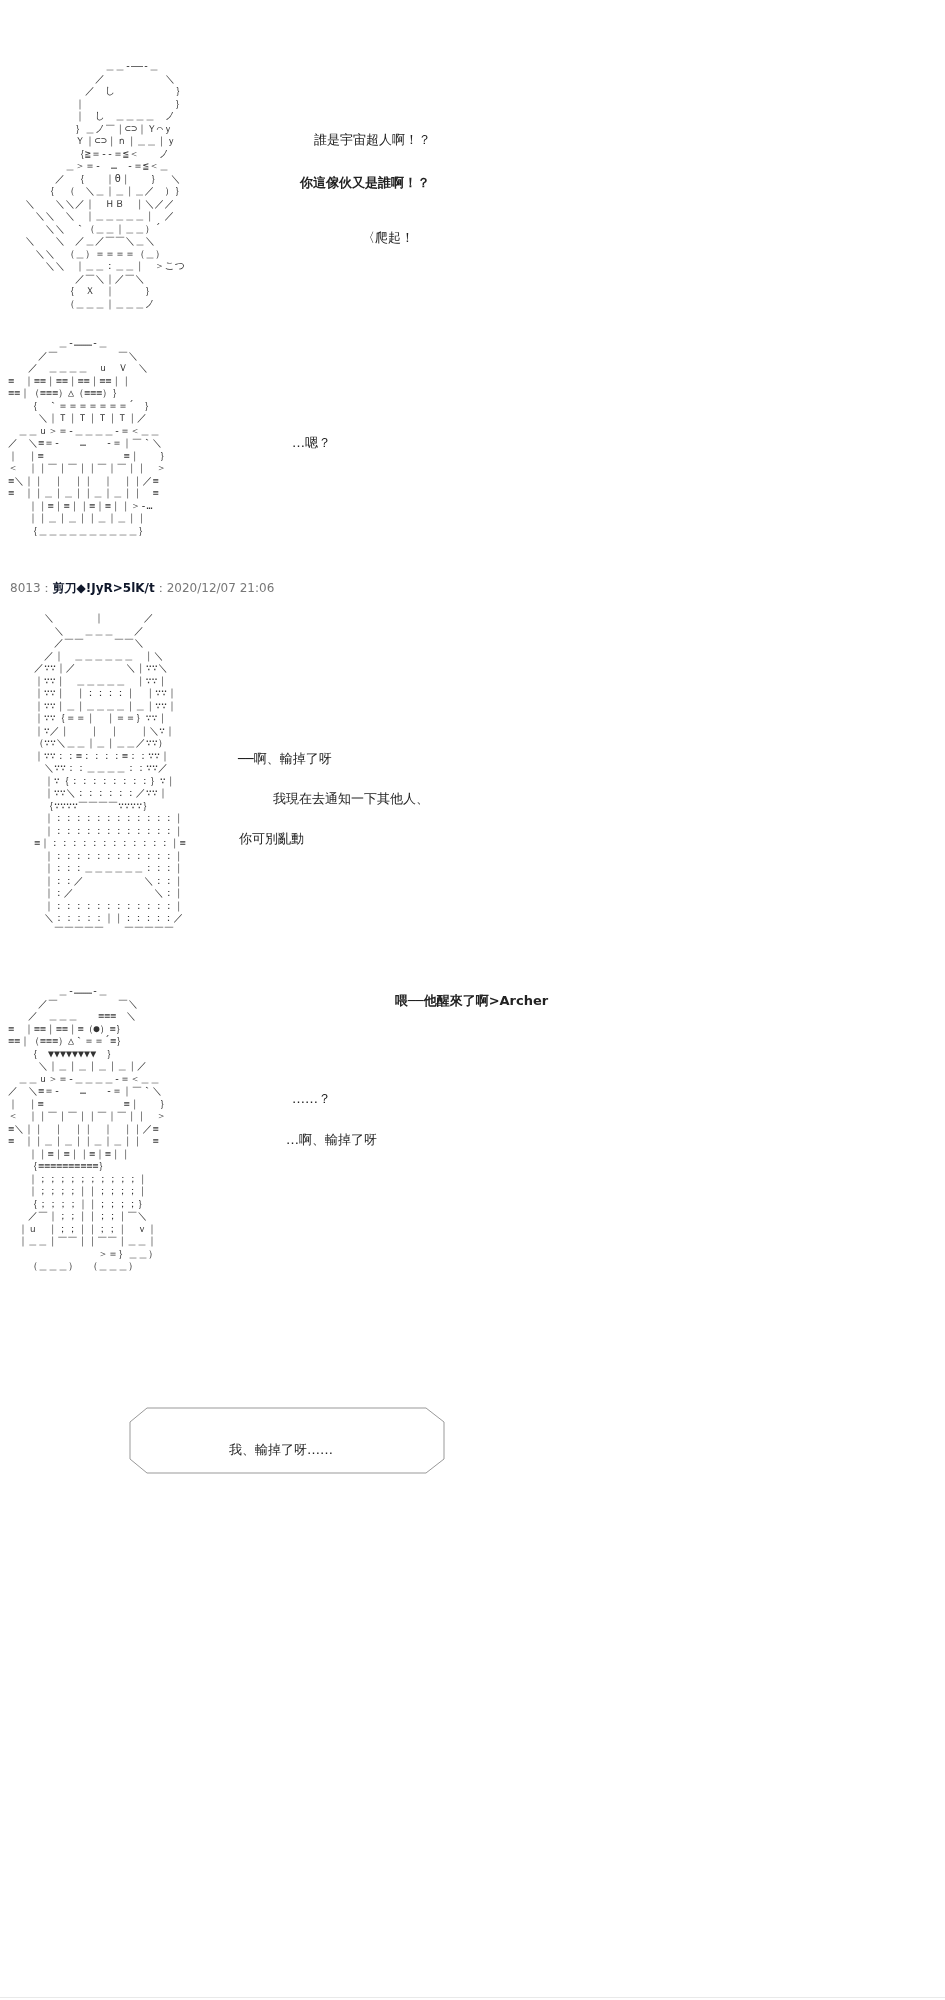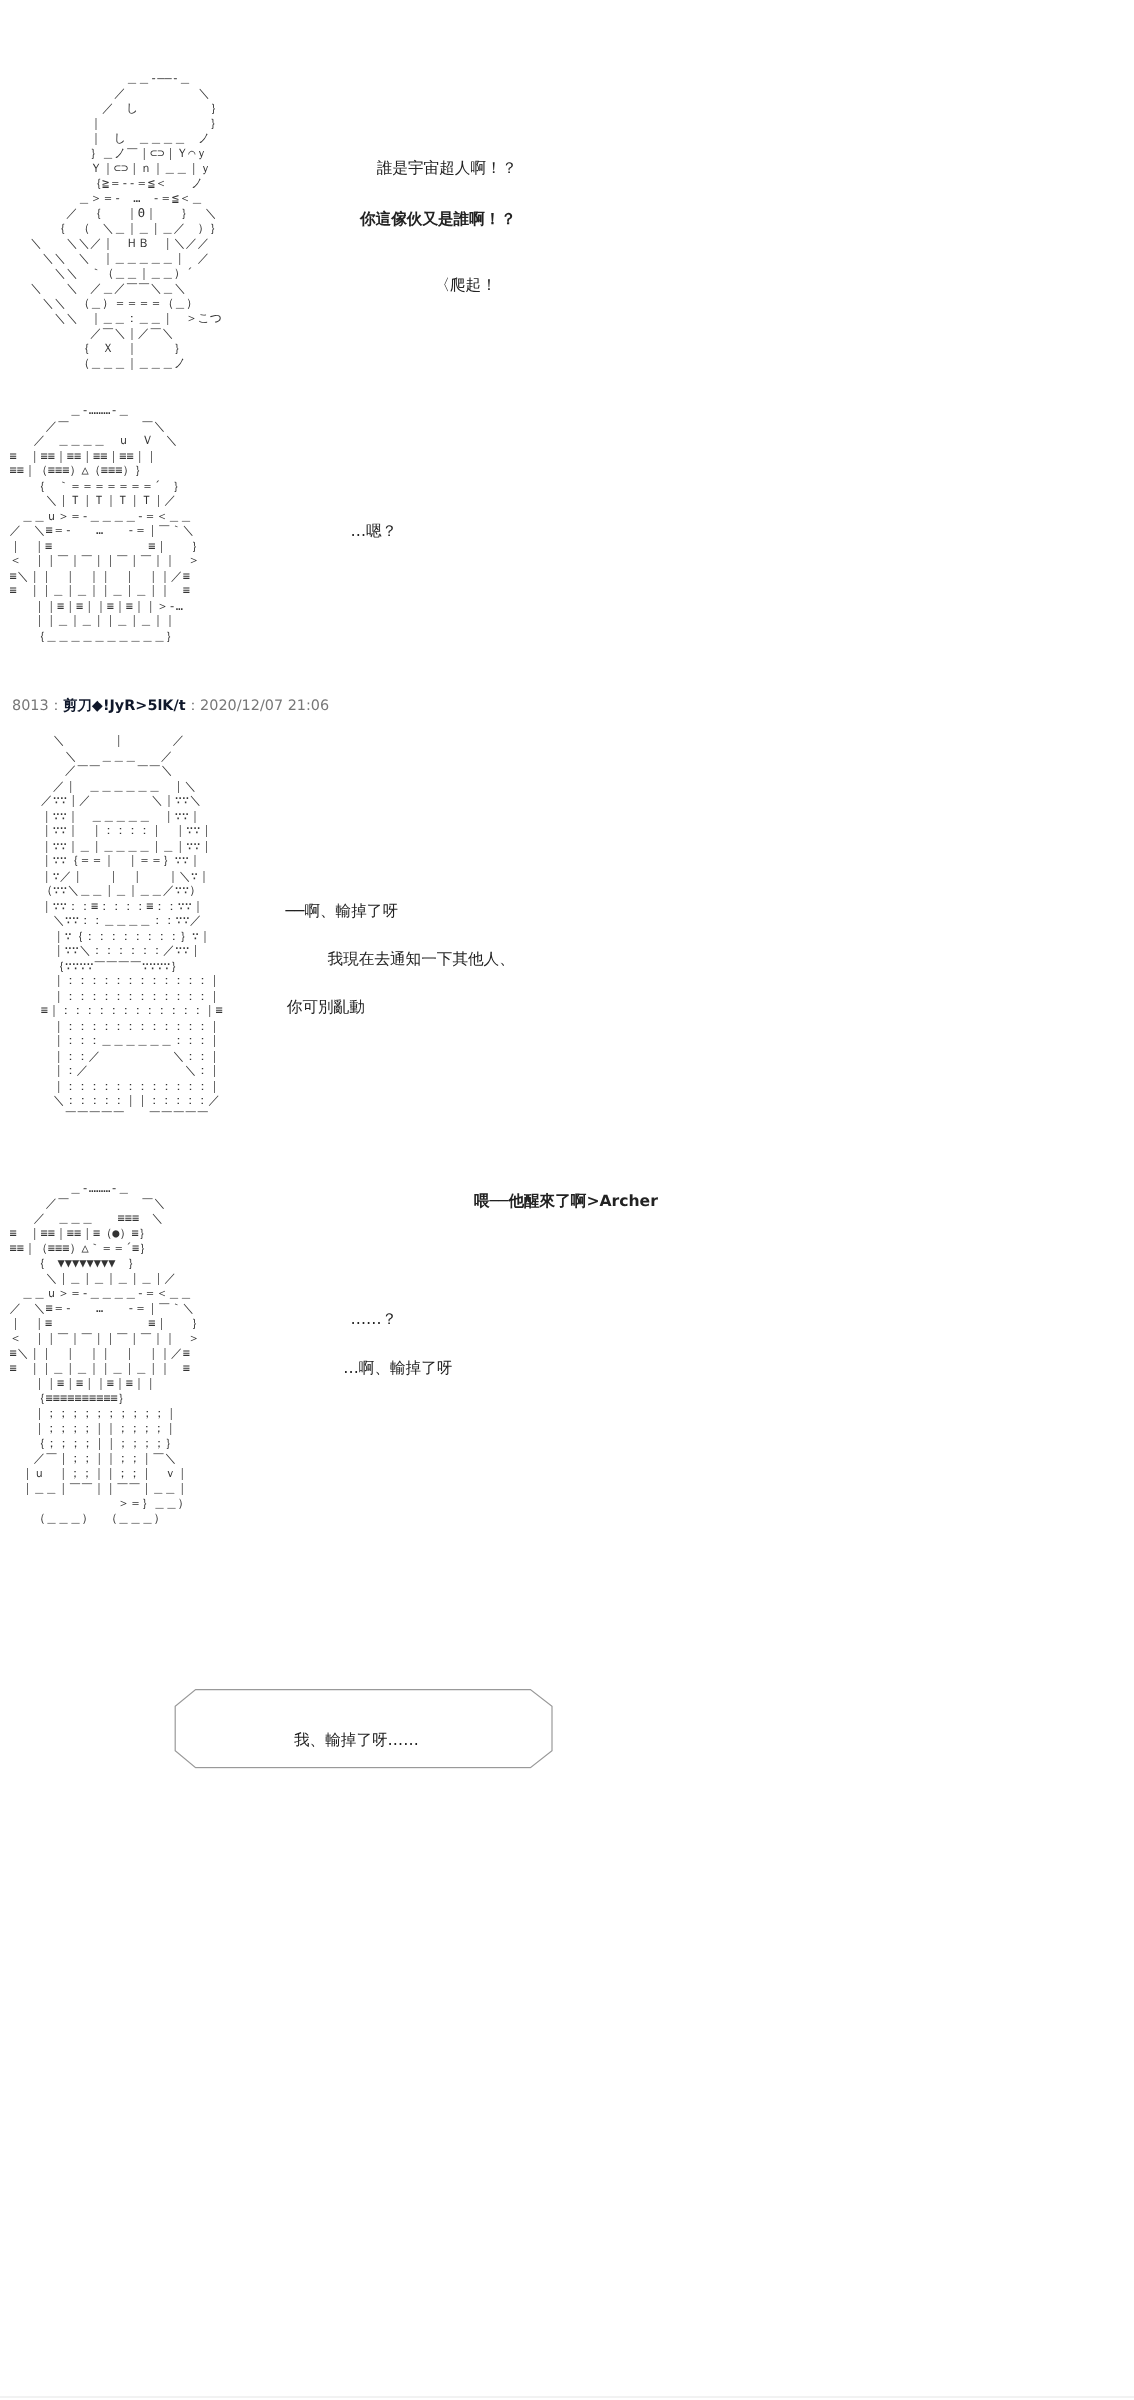--- a/index.html
+++ b/index.html
@@ -24,21 +24,21 @@
   .d6{left:233px;top:790px;margin-left:40px;}
   .d7{left:239px;top:830px;}
   .d8{left:395px;top:992px;}
   .d9{left:292px;top:1090px;}
   .d10{left:286px;top:1131px;}
   
   .post-header{position:absolute;left:10px;top:580px;font-size:12px;color:#777;
                font-family:"DejaVu Sans",sans-serif;white-space:nowrap;}
   .poster-name{color:#0f172a;font-weight:bold;}
   
-  .bubble{position:absolute;left:145px;top:1407px;width:316px;height:85px;}
+  .bubble{position:absolute;left:129px;top:1407px;width:316px;height:85px;}
   .bubble svg{position:absolute;left:0;top:0;}
   .bubble-text{position:absolute;left:100px;top:50%;transform:translateY(-50%);
                font-size:13px;color:#222;white-space:nowrap;}
   .bottom-line{position:absolute;left:0;bottom:2px;width:100%;height:1px;background:#e9e9e9;}
 </style>
 </head>
 <body>
 
 <div class="page">
 

